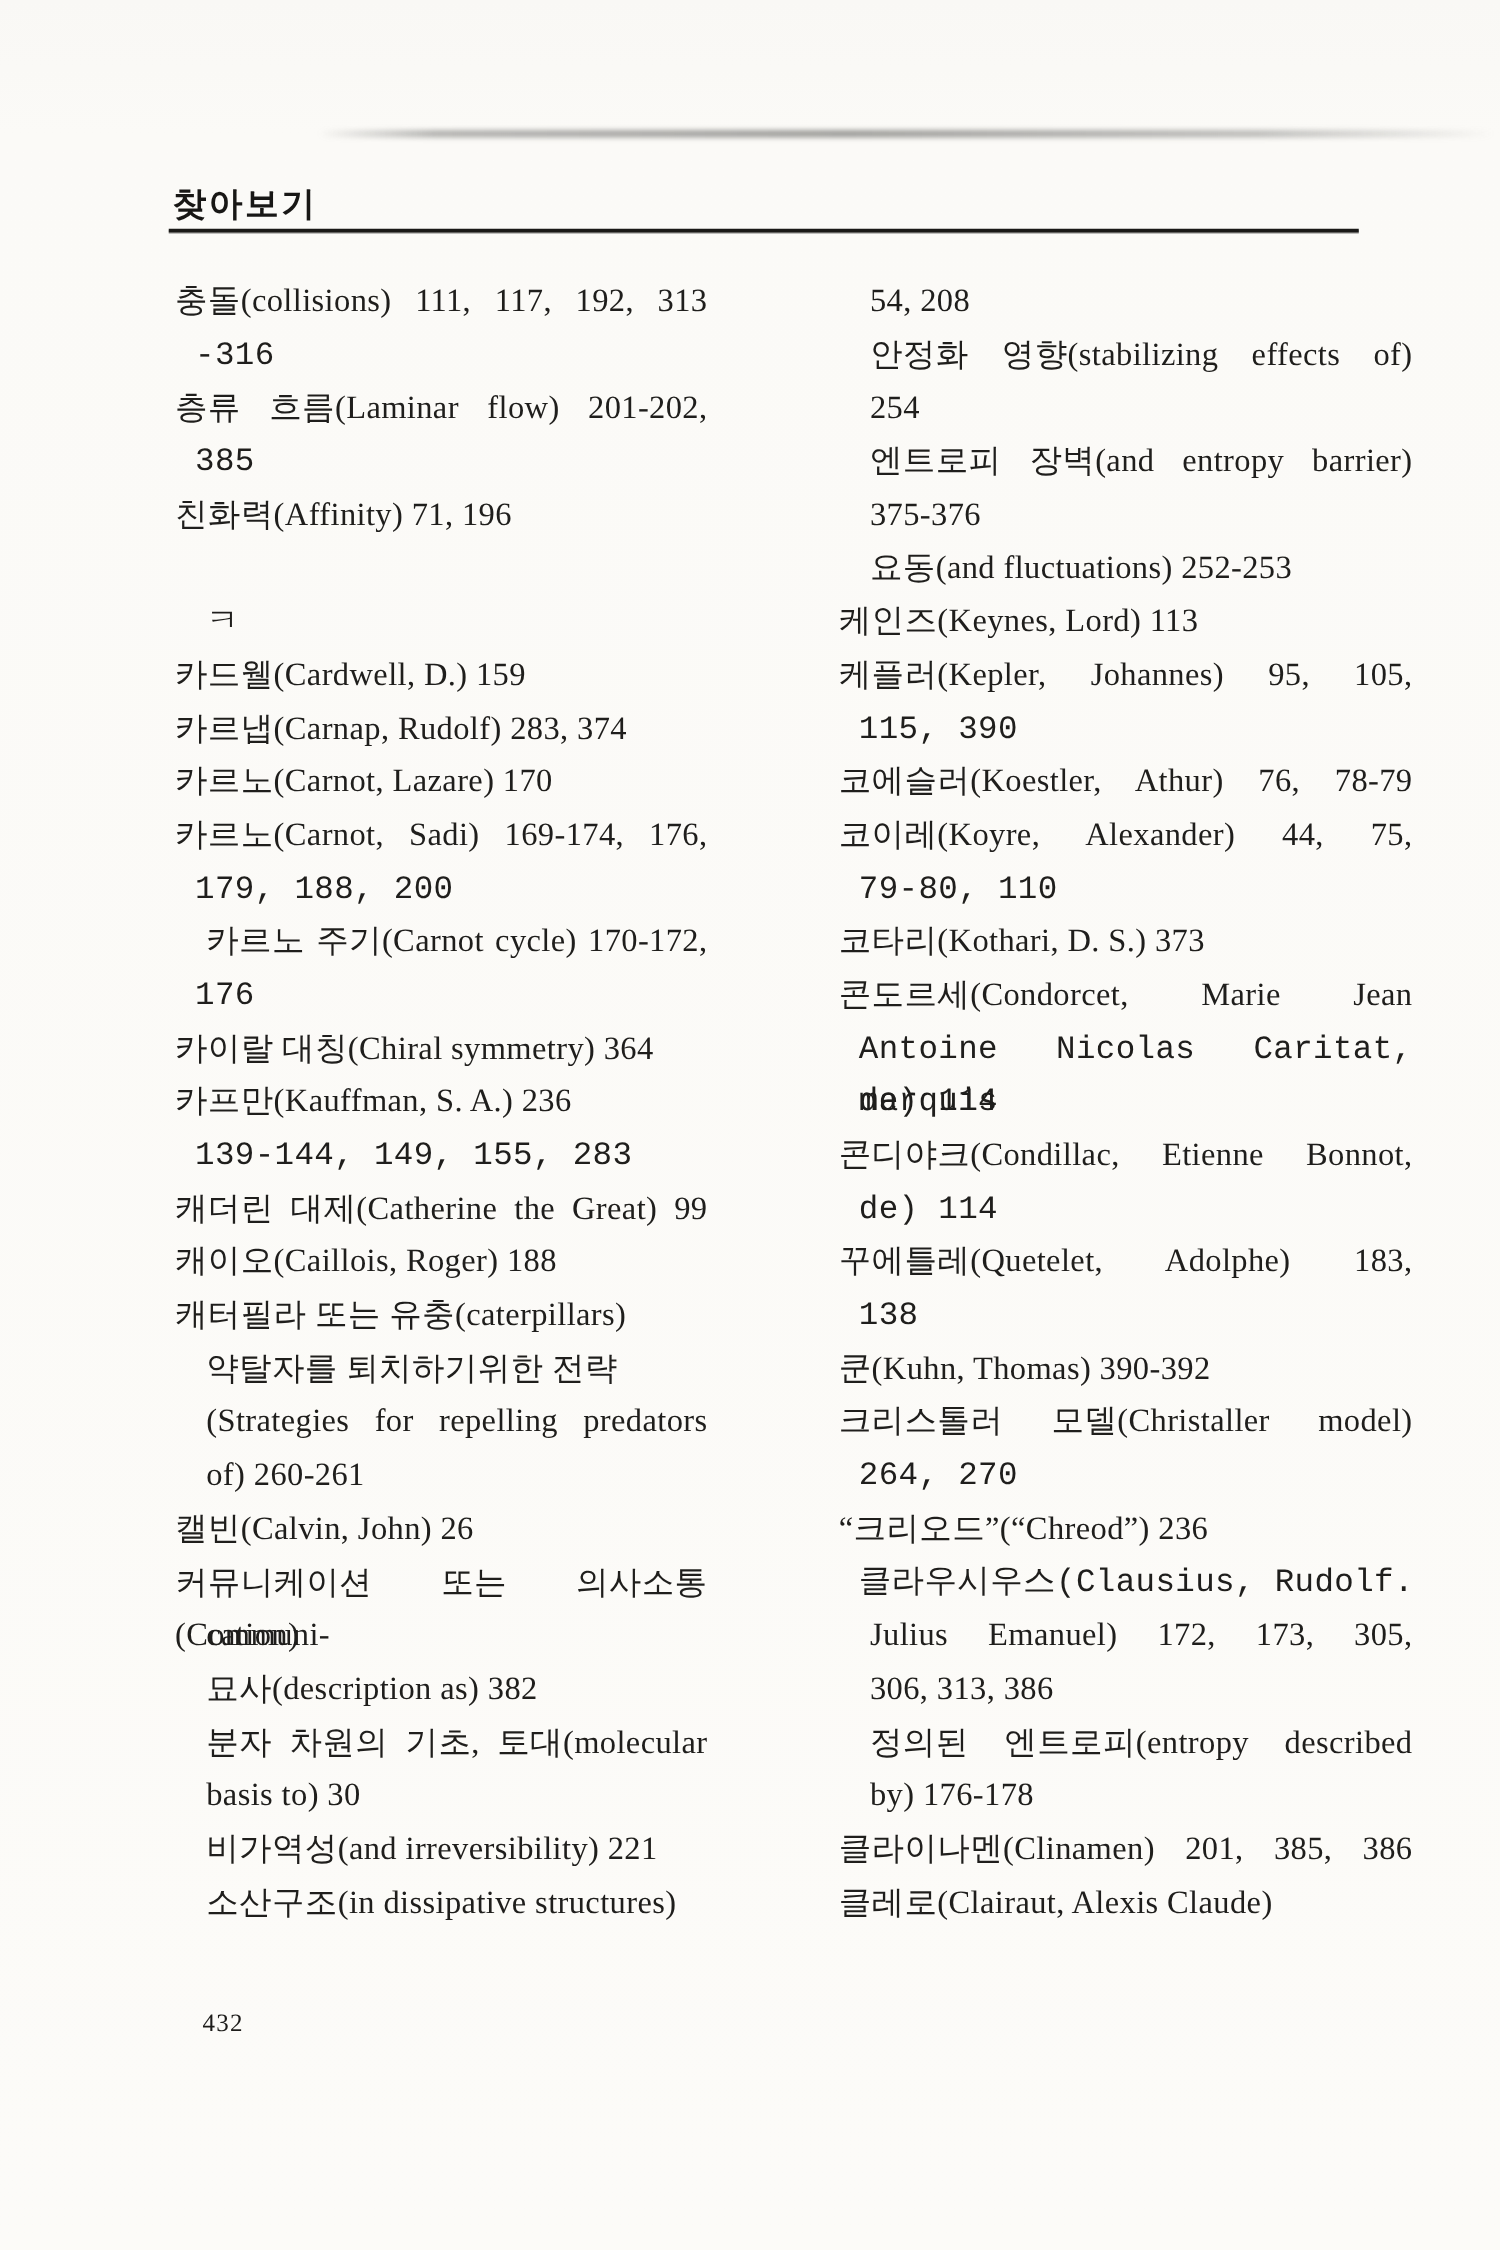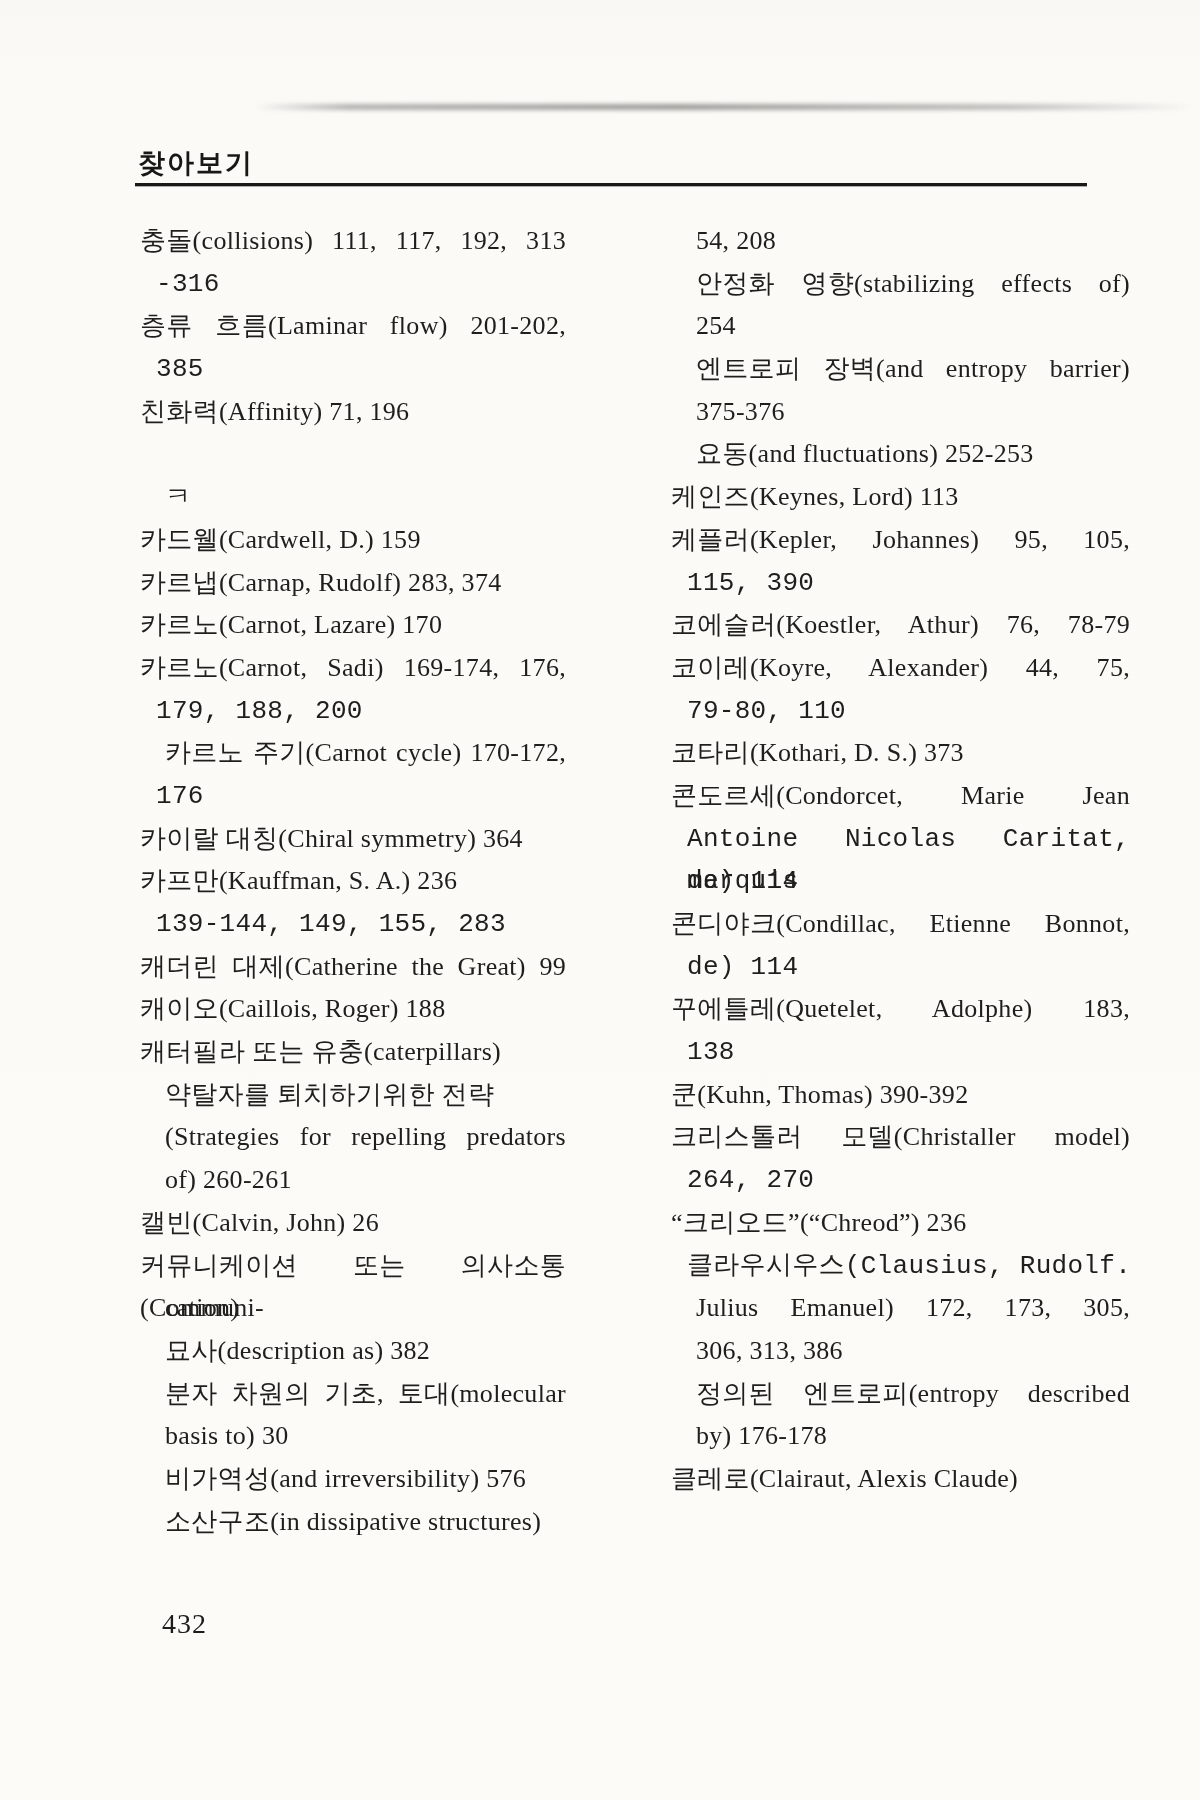--- a/index.html
+++ b/index.html
@@ -68,21 +68,21 @@
     white-space: normal;
     text-align: justify;
     text-align-last: justify;
   }
   .ind1 { padding-left: 16px; font-family: Liberation Mono, monospace; }
   .ind2 { padding-left: 25px; }
   .page-number {
     position: absolute;
     left: 162px;
     top: 1608px;
-    font-size: 28px;
+    font-size: 20px;
     letter-spacing: 1px;
     color: #1d1c1a;
   }
 </style>
 </head>
 <body>
 
 <div class="page">
   <div class="smudge"></div>
 
@@ -113,21 +113,21 @@
       <div class="line">캐터필라 또는 유충(caterpillars)</div>
       <div class="line ind2">약탈자를 퇴치하기위한 전략</div>
       <div class="line ind2 just">(Strategies for repelling predators</div>
       <div class="line ind2">of) 260-261</div>
       <div class="line">캘빈(Calvin, John) 26</div>
       <div class="line just">커뮤니케이션 또는 의사소통(Communi-</div>
       <div class="line ind2">cation)</div>
       <div class="line ind2">묘사(description as) 382</div>
       <div class="line ind2 just">분자 차원의 기초, 토대(molecular</div>
       <div class="line ind2">basis to) 30</div>
-      <div class="line ind2">비가역성(and irreversibility) 576</div>
+      <div class="line ind2">비가역성(and irreversibility) 221</div>
       <div class="line ind2">소산구조(in dissipative structures)</div>
     </div>
 
   <div class="col col-right" id="col-right">
       <div class="line ind2">54, 208</div>
       <div class="line ind2 just">안정화 영향(stabilizing effects of)</div>
       <div class="line ind2">254</div>
       <div class="line ind2 just">엔트로피 장벽(and entropy barrier)</div>
       <div class="line ind2">375-376</div>
       <div class="line ind2">요동(and fluctuations) 252-253</div>
@@ -147,17 +147,18 @@
       <div class="line ind1">138</div>
       <div class="line">쿤(Kuhn, Thomas) 390-392</div>
       <div class="line just">크리스톨러 모델(Christaller model)</div>
       <div class="line ind1">264, 270</div>
       <div class="line">“크리오드”(“Chreod”) 236</div>
       <div class="line ind1">클라우시우스(Clausius, Rudolf.</div>
       <div class="line ind2 just">Julius Emanuel) 172, 173, 305,</div>
       <div class="line ind2">306, 313, 386</div>
       <div class="line ind2 just">정의된 엔트로피(entropy described</div>
       <div class="line ind2">by) 176-178</div>
+      <div class="line just">클라이나멘(Clinamen) 201, 385, 386</div>
       <div class="line">클레로(Clairaut, Alexis Claude)</div>
     </div>
 
   <div class="page-number">432</div>
 </div>
 
 </body></html>

